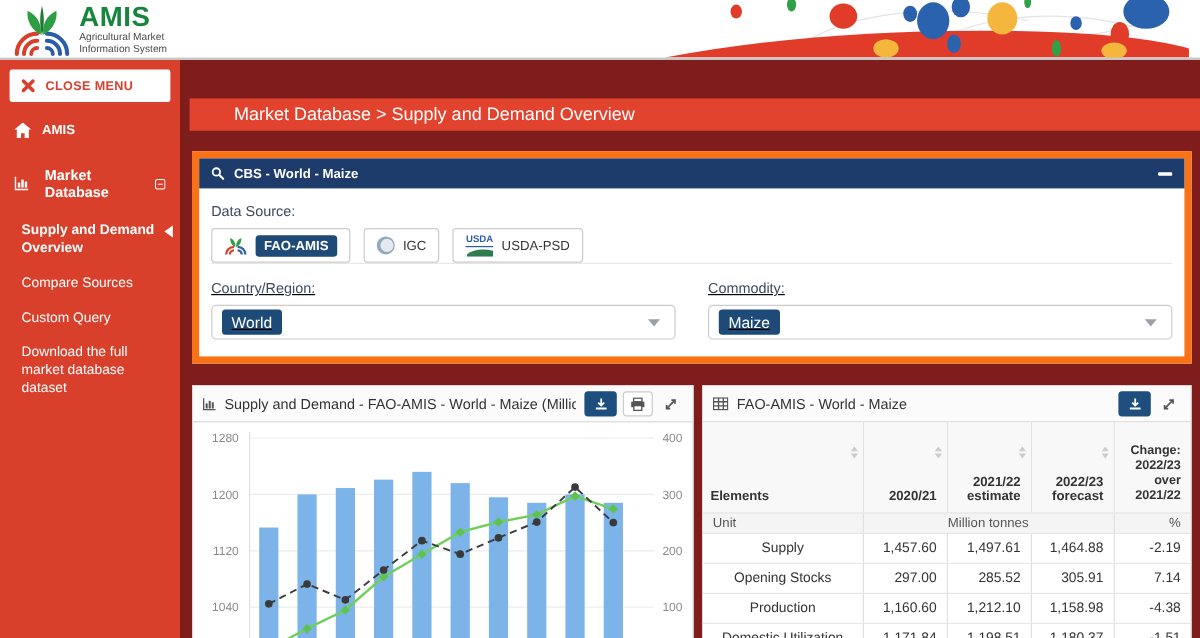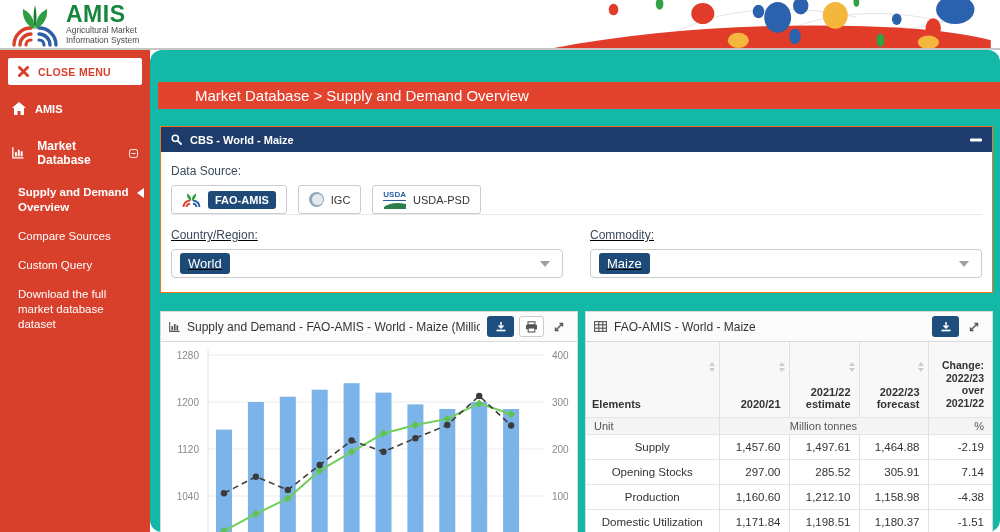--- a/index.html
+++ b/index.html
@@ -22,26 +22,26 @@
   .side-item{display:flex;align-items:center;gap:9px;padding:9px 12px;font-size:11px;font-weight:bold;}
   .side-item.md{margin-top:6px;font-size:12px;gap:13px;}
   .md .boxminus{margin-left:auto;}
   .subnav{padding:2px 6px 0 18px;font-size:11.5px;line-height:1.3;}
   .subnav .sub{padding:7px 12px 7px 0;position:relative;}
   .sub.active{font-weight:bold;}
   .sub .tri{position:absolute;right:0;top:10px;width:0;height:0;
             border-top:5px solid transparent;border-bottom:5px solid transparent;border-right:7px solid #fff;}
 
   
-  .main{position:absolute;left:150px;top:50px;right:0;bottom:0;background:#14b8a6;border-radius:12px;}
+  .main{position:absolute;left:150px;top:50px;right:0;bottom:0;background:#7f1d1d;}
   .breadcrumb{margin:32px 0 0 8px;height:27px;background:#e1432e;color:#fff;
               font-size:15px;line-height:27px;padding-left:37px;}
 
   
-  .fpanel{margin:17px 7px 0 10px;border:1px solid #f97316;background:#fff;}
+  .fpanel{margin:17px 7px 0 10px;border:6px solid #f97316;background:#fff;}
   .fpanel-head{background:#1d3c6b;color:#fff;height:25px;display:flex;align-items:center;
                padding:0 10px;gap:8px;font-size:11px;font-weight:bold;}
   .fpanel-head .minusbtn{margin-left:auto;cursor:pointer;display:flex;align-items:center;}
   .fpanel-body{padding:8px 10px 14px 10px;}
   .flabel{color:#3b4a5c;font-size:12px;margin:4px 0 7px 0;}
   .srcrow{display:flex;gap:11px;}
   .srcbtn{height:27px;border:1px solid #ccc;border-radius:3px;background:#fff;display:flex;
           align-items:center;gap:7px;padding:0 10px;cursor:pointer;font-size:11px;color:#333;}
   .src-pill{background:#1e4a77;color:#fff;font-weight:bold;font-size:11px;
             padding:3px 7px;border-radius:3px;}

